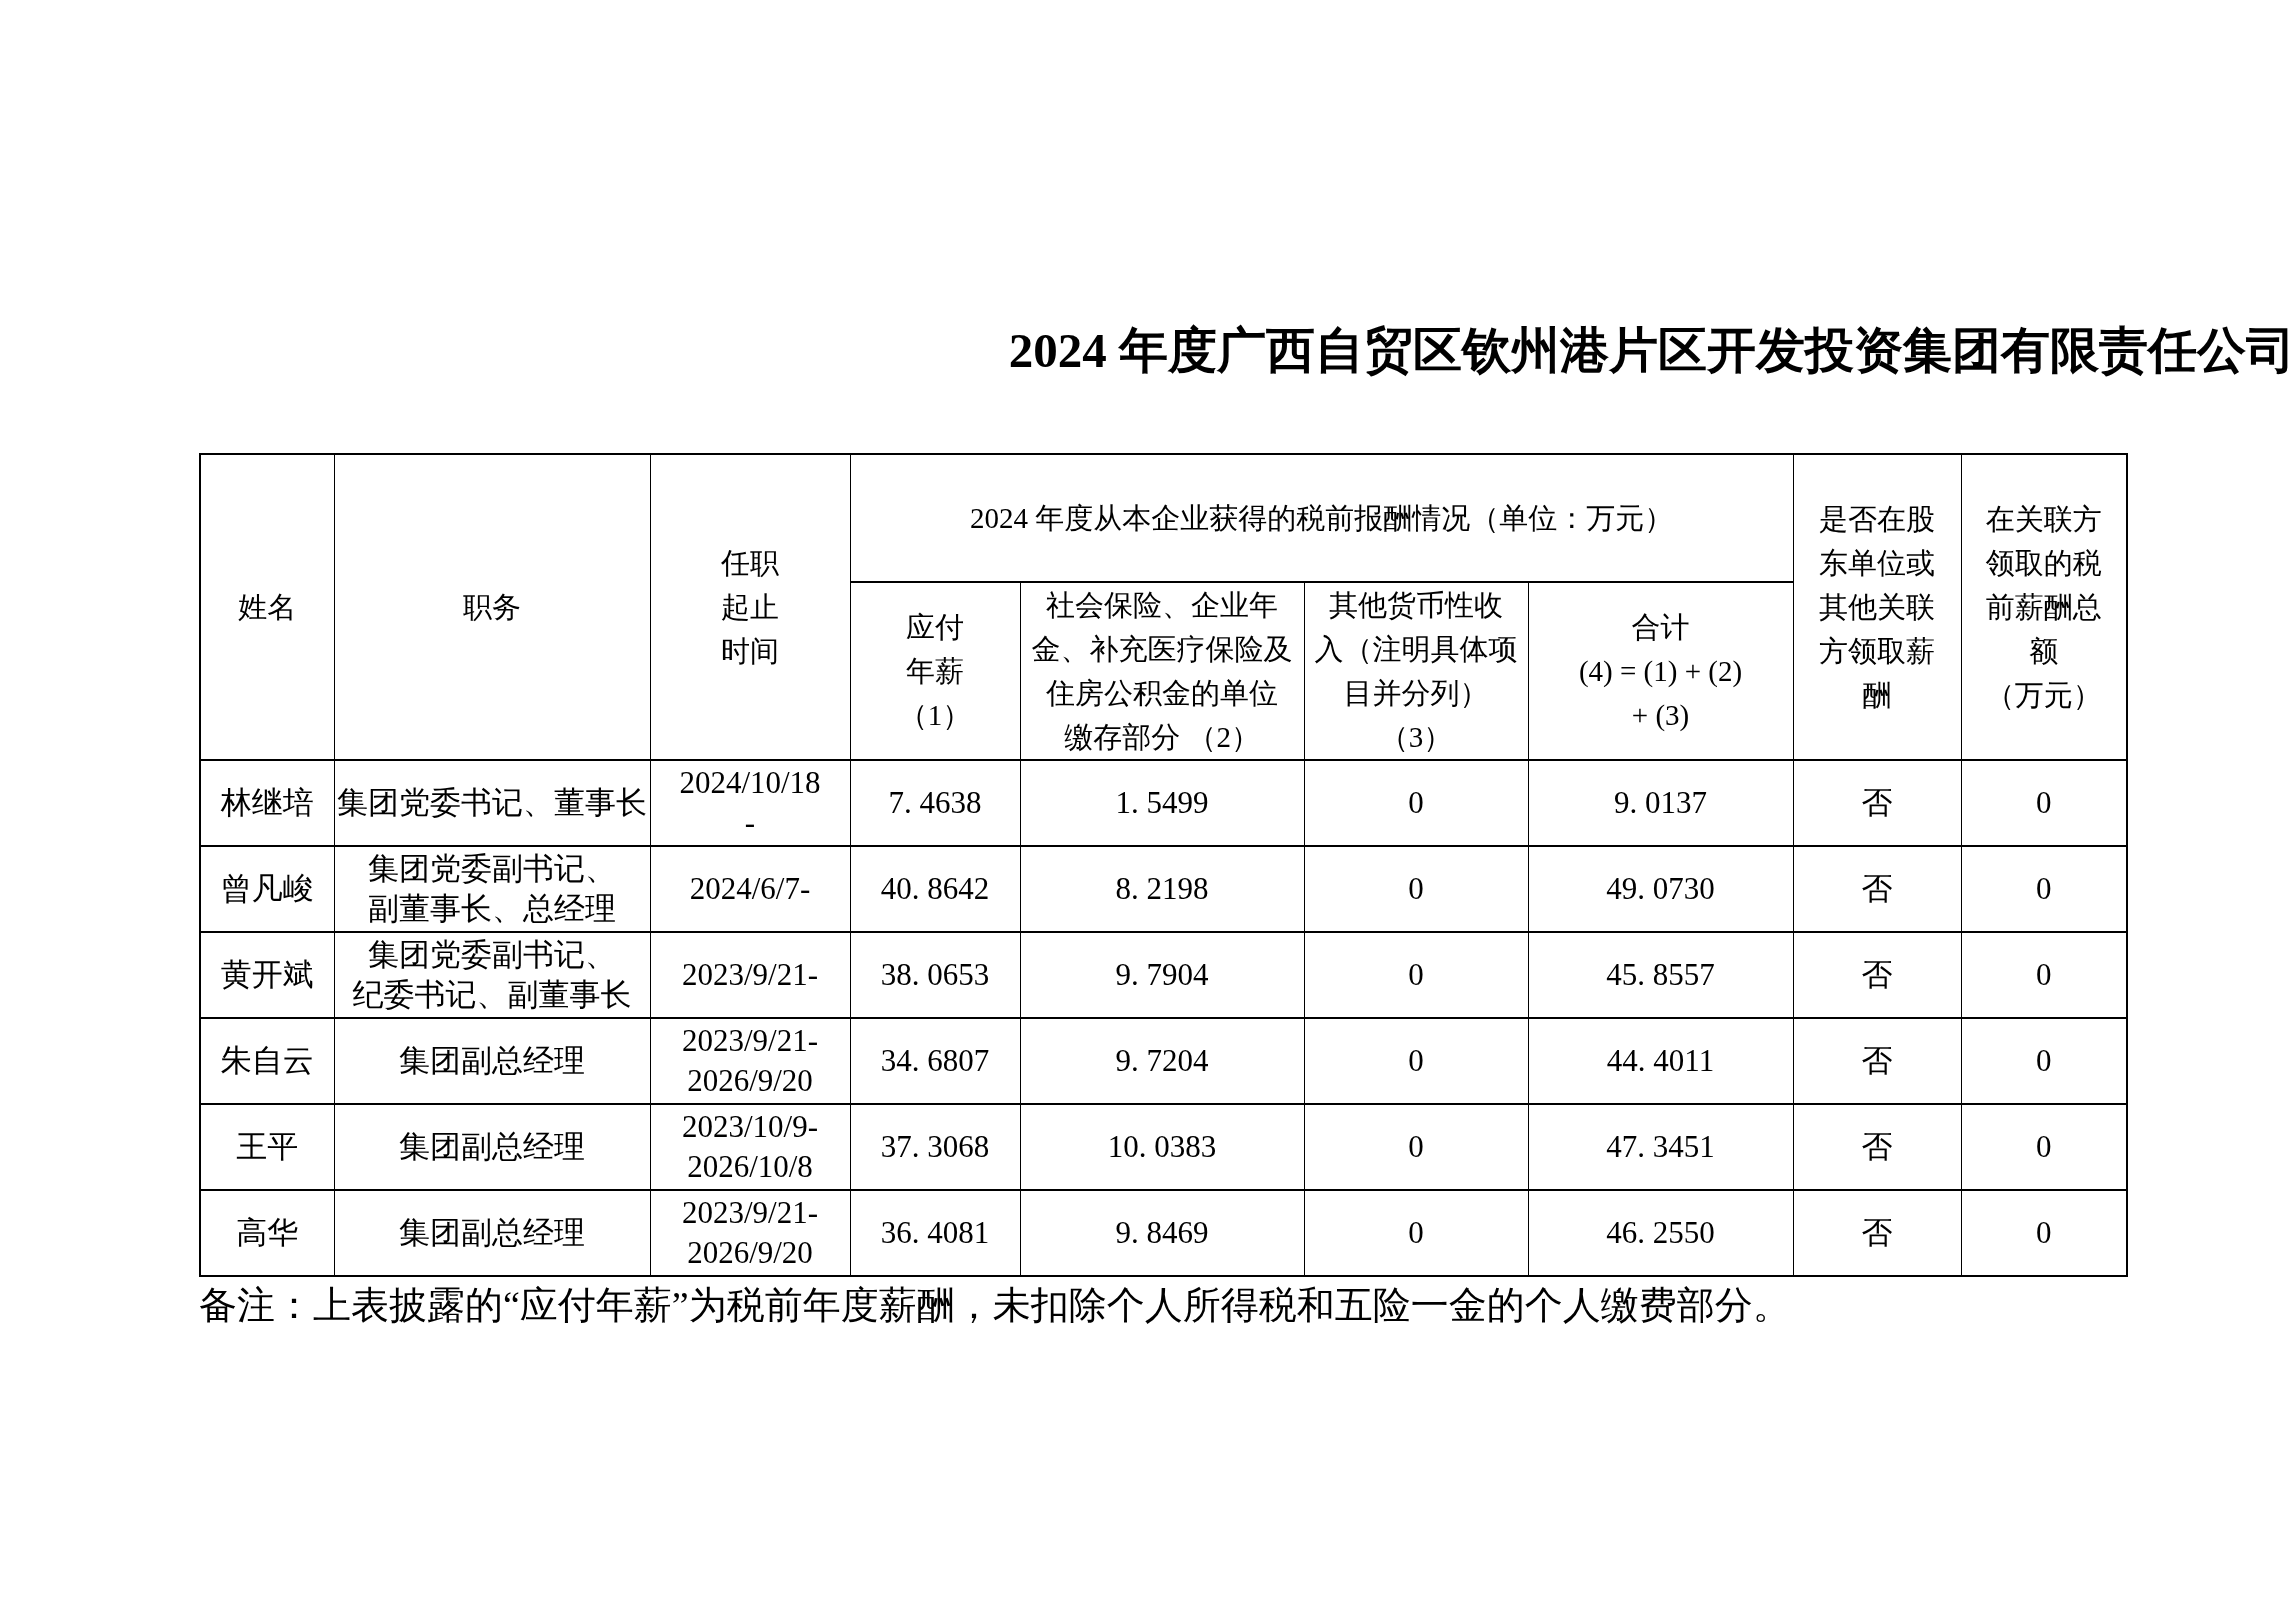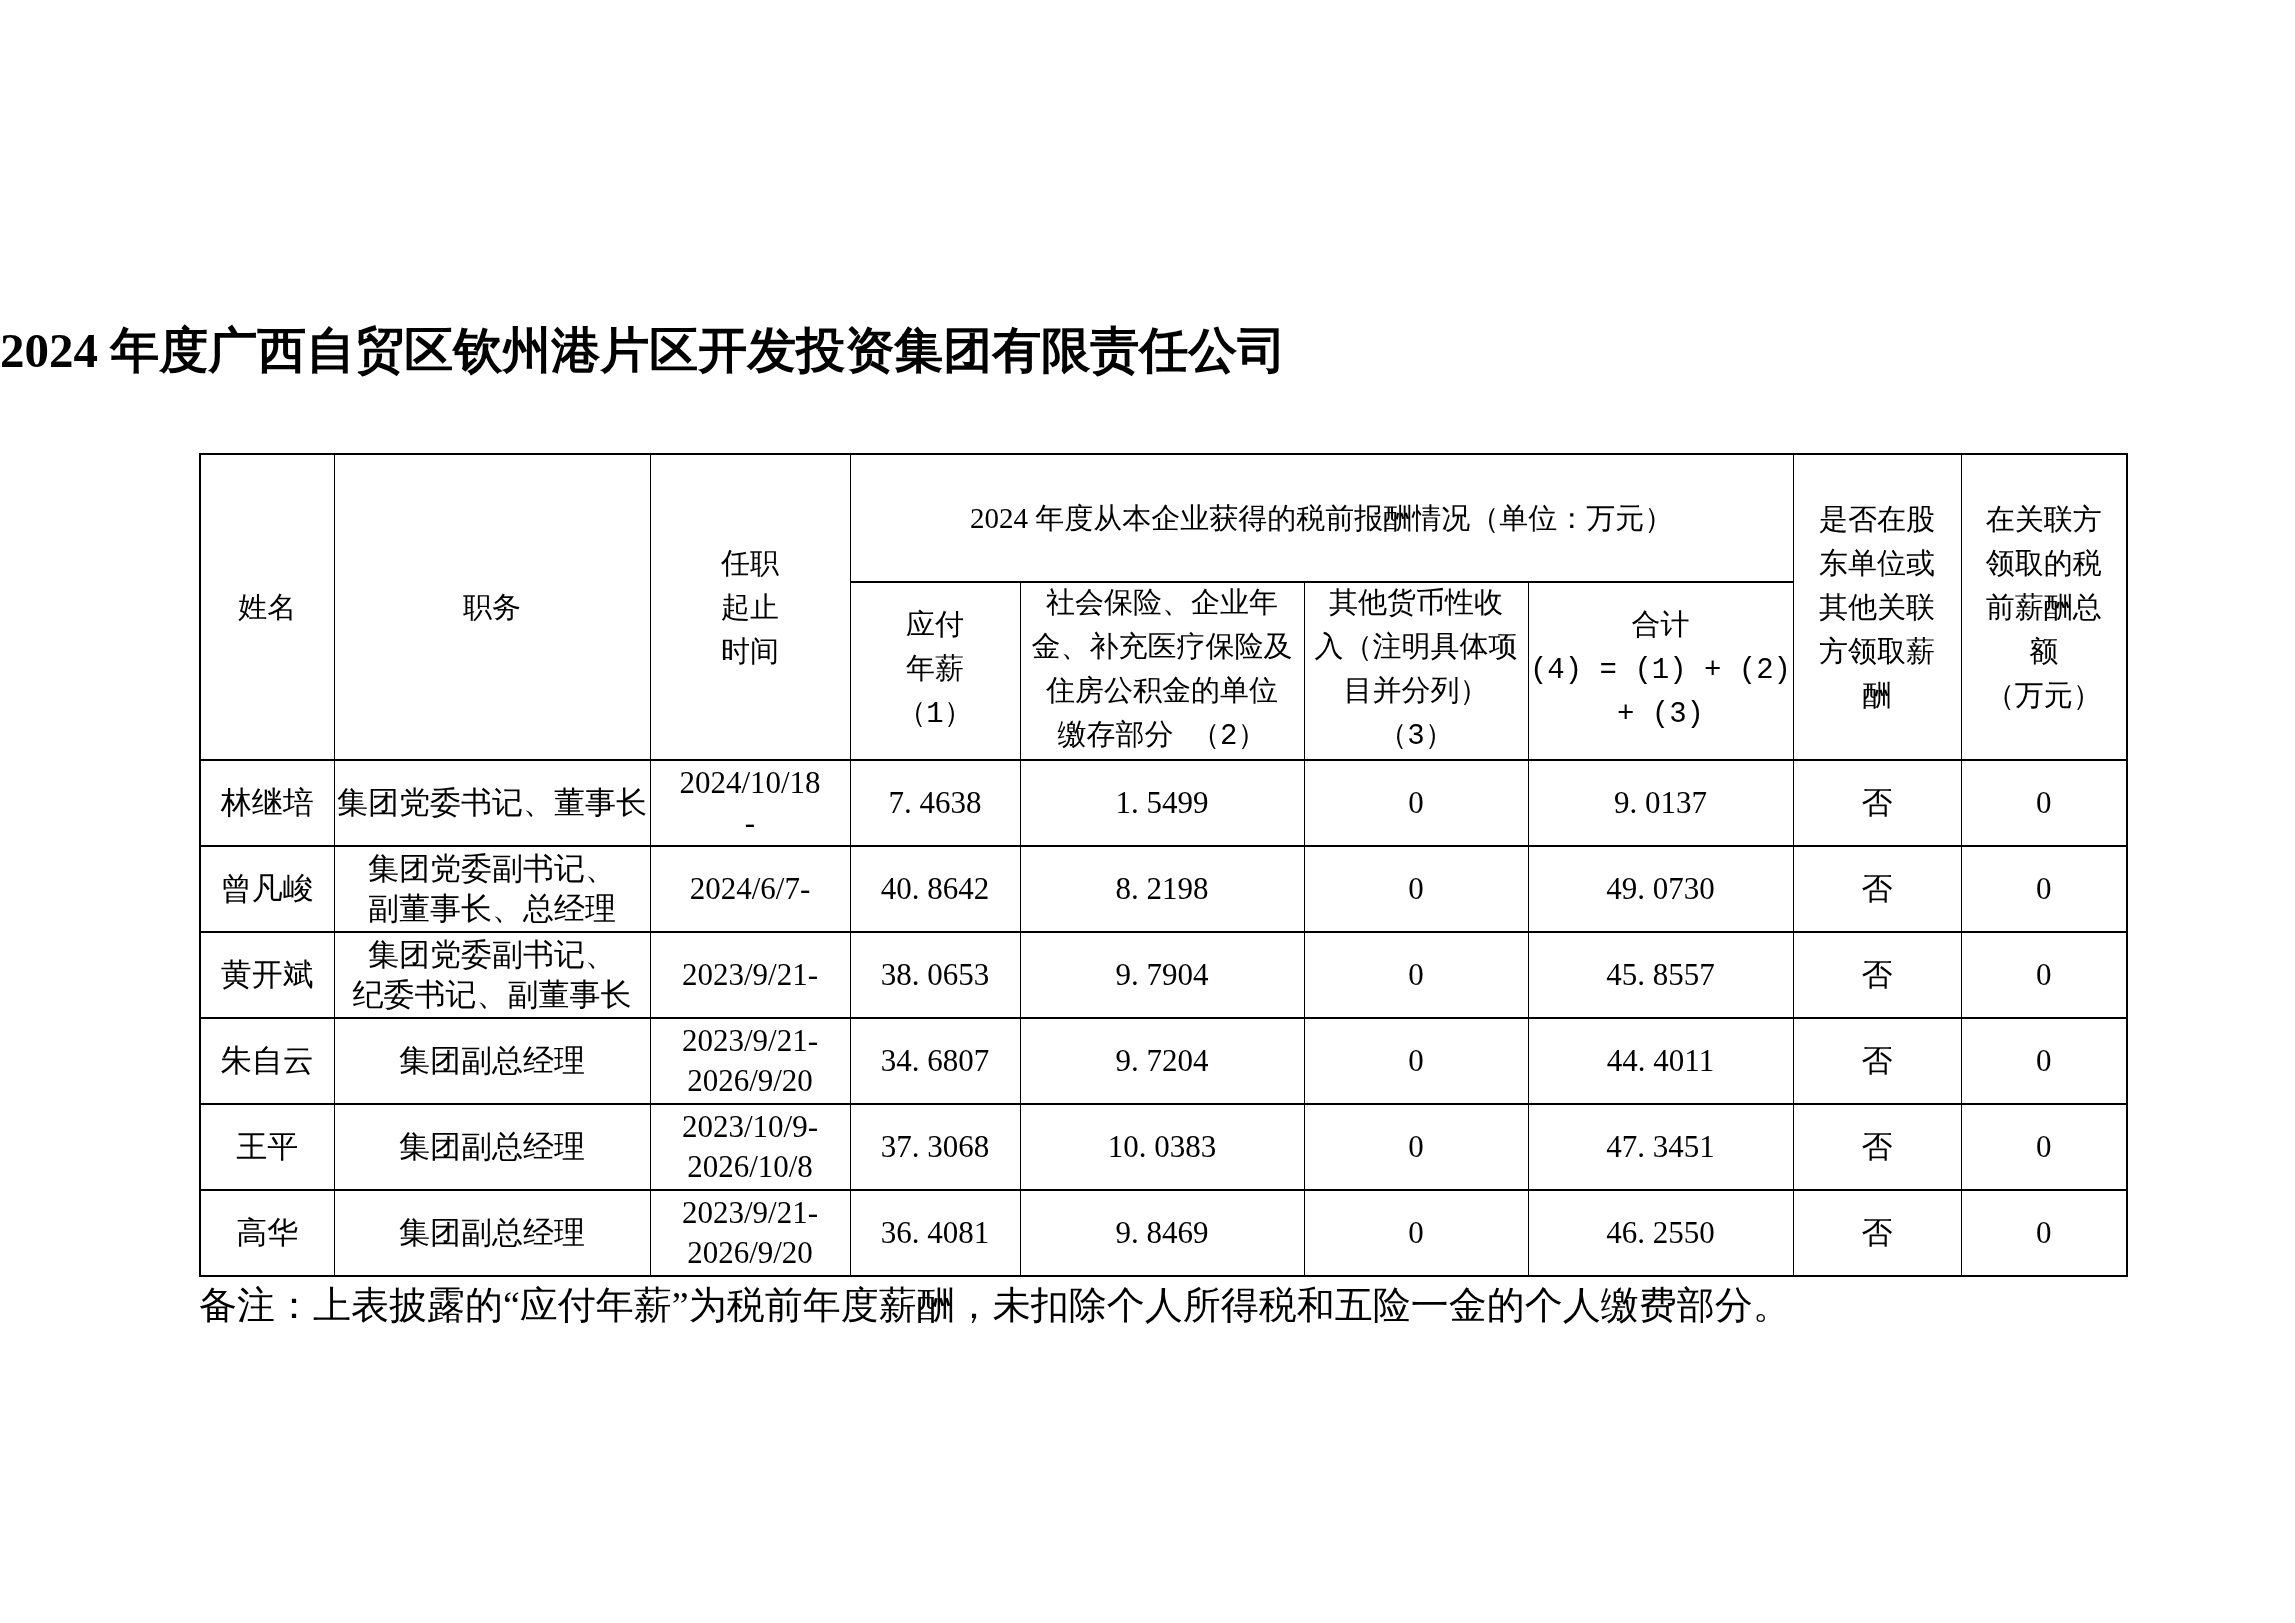--- a/index.html
+++ b/index.html
@@ -6,21 +6,21 @@
   body {
     width: 2295px; height: 1623px;
     background: #ffffff;
     position: relative;
     font-family: "Liberation Serif", "DejaVu Serif", serif;
     color: #000000;
   }
   .title-block {
     position: absolute;
     top: 237px; left: 0; width: 2295px;
-    text-align: left;
+    text-align: right;
     font-weight: bold;
     font-size: 49px;
     line-height: 76px;
     white-space: pre-line;
   }
   table.salary {
     position: absolute;
     left: 199px; top: 453px;
     width: 1928px;
     border-collapse: collapse;
@@ -40,21 +40,21 @@
   }
   table.salary th {
     font-size: 29px;
     line-height: 44px;
   }
   table.salary td {
     font-size: 31px;
     line-height: 40px;
   }
   tr.header-row-1 { height: 128px; }
-  tr.header-row-2 { height: 174px; font-family: Liberation Mono, monospace; }
+  tr.header-row-2 { height: 174px; }
   tr.data-row { height: 86px; }
   .note {
     position: absolute;
     left: 199px; top: 1283px;
     width: 1977px;
     font-size: 38px;
     line-height: 44px;
     white-space: pre-line;
   }
 </style>

